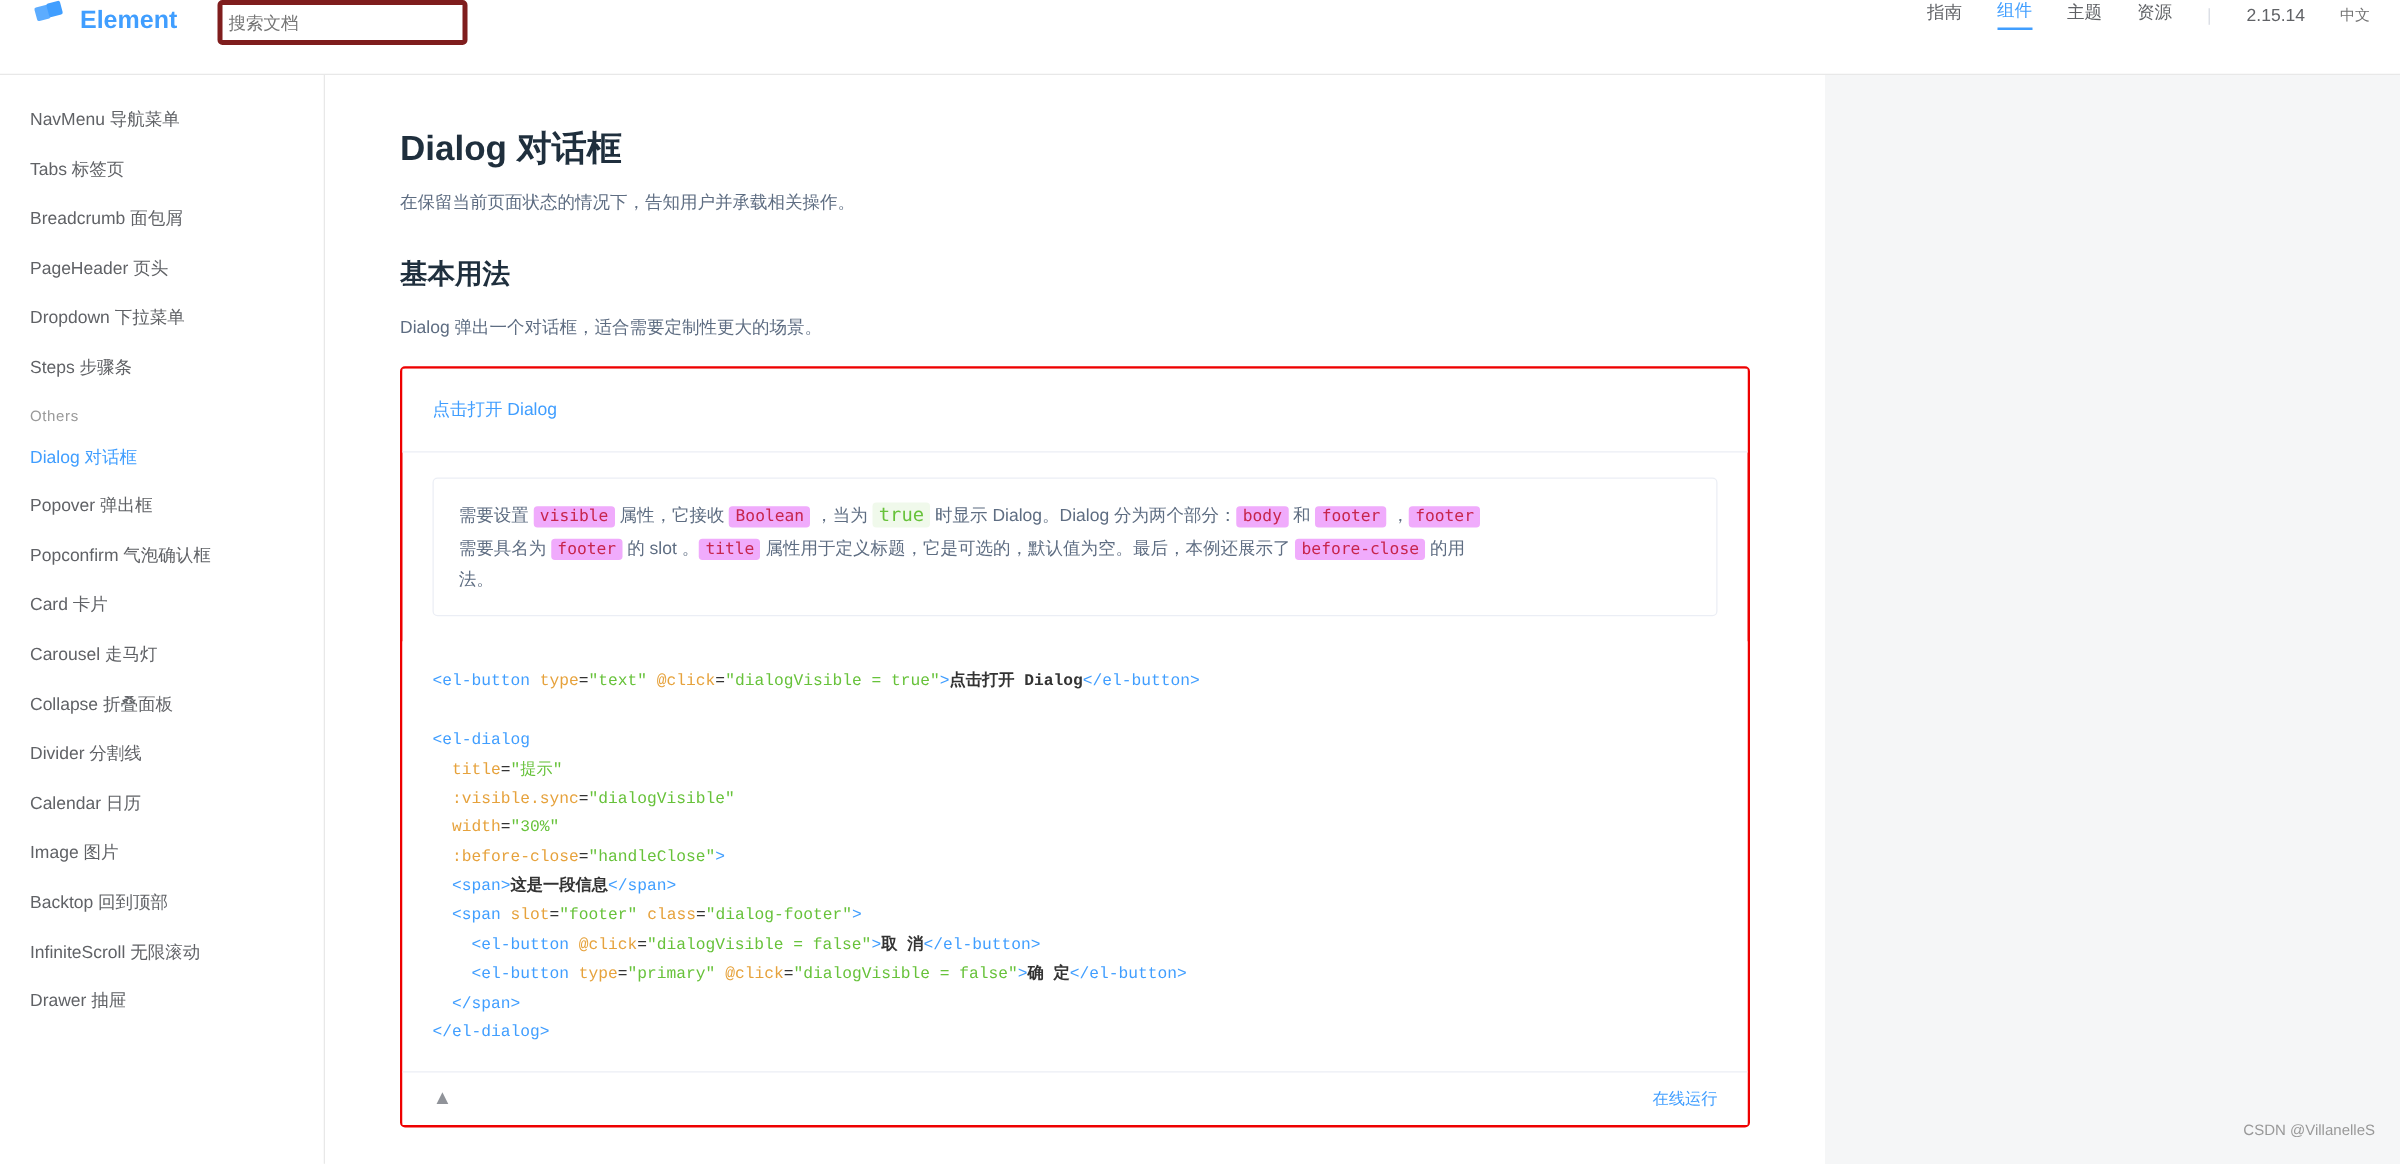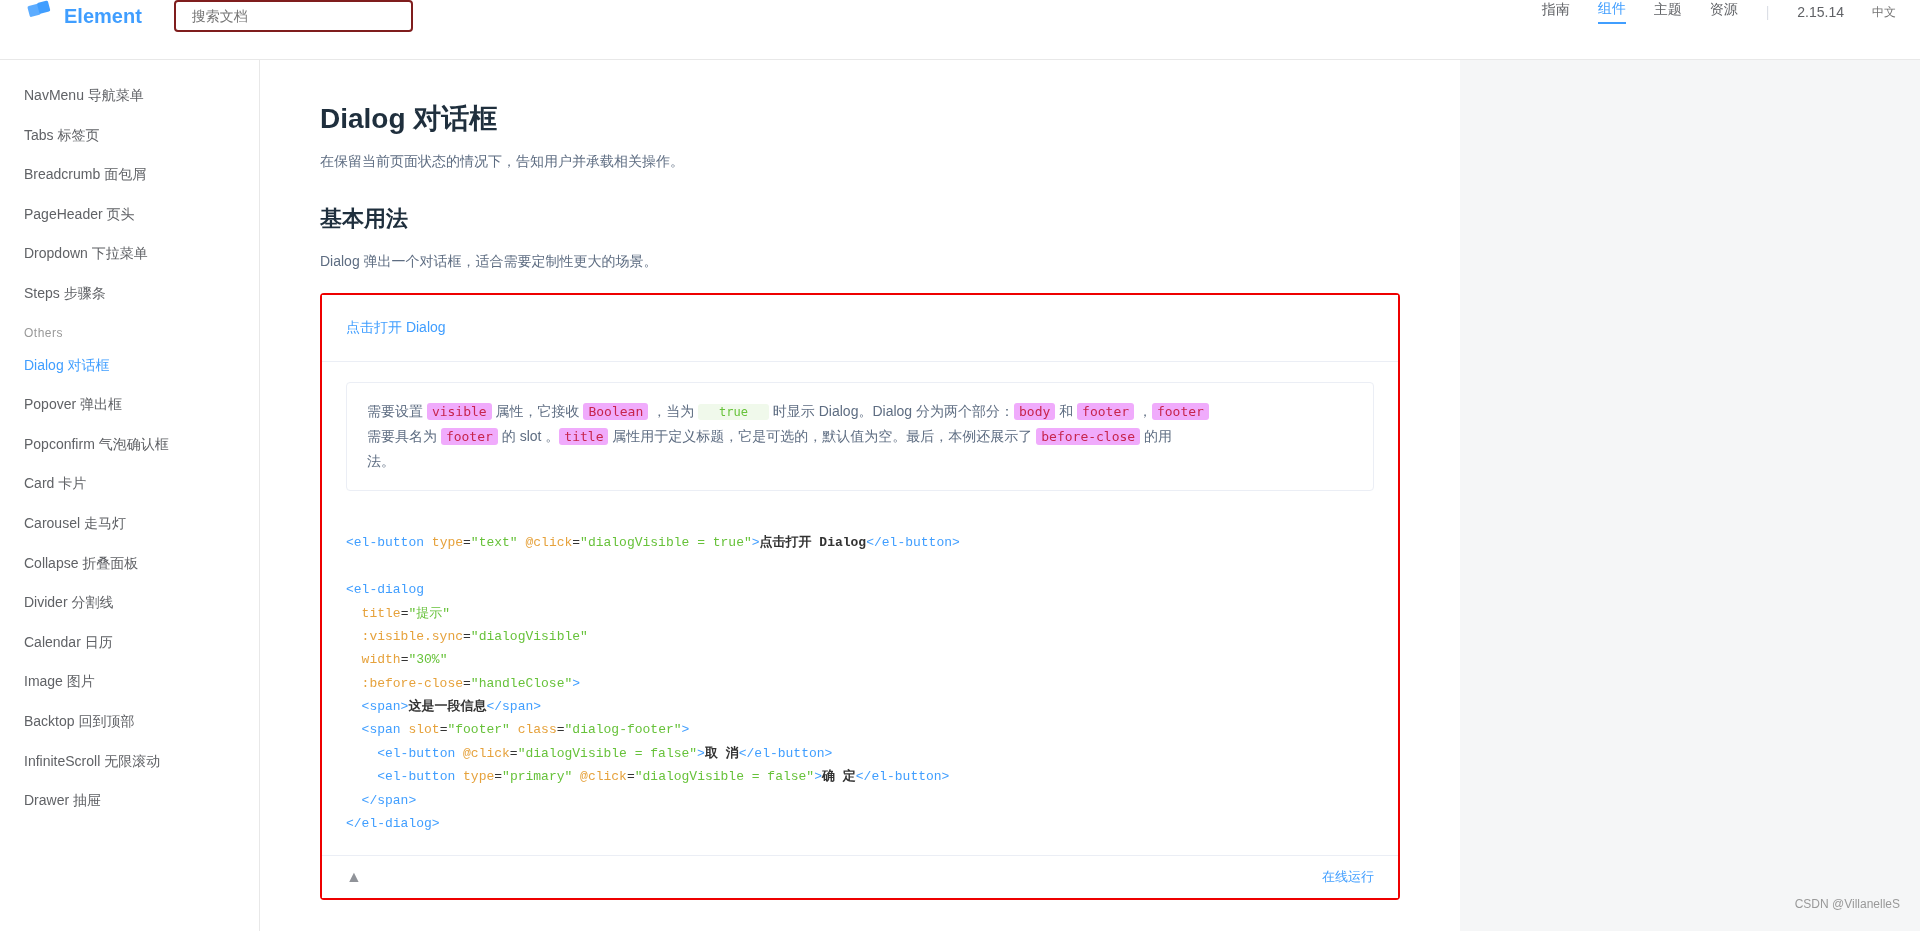--- a/index.html
+++ b/index.html
@@ -10,23 +10,23 @@
       position: fixed; top: 0; left: 0; right: 0; height: 60px;
       background: #fff; border-bottom: 1px solid #e8e8e8;
       display: flex; align-items: flex-start; padding: 0 24px;
       z-index: 100; gap: 32px;
     }
     .header-logo { display: flex; align-items: center; gap: 8px; text-decoration: none; }
     .logo-icon { width: 32px; height: 32px; }
     .logo-text { font-size: 20px; font-weight: 600; color: #409EFF; }
     .header-search {
       flex: 0 0 auto;
-      border: 2px solid #7f1d1d; border-radius: 4px;
-      padding: 6px 16px; font-size: 14px; color: #999;
-      width: 239px; outline: none;
+      border: 4px solid #7f1d1d; border-radius: 4px;
+      padding: 6px 5px; font-size: 14px; color: #999;
+      width: 200px; outline: none;
     }
     .header-nav { display: flex; align-items: center; gap: 28px; margin-left: auto; }
     .nav-item { font-size: 14px; color: #606266; cursor: pointer; text-decoration: none; padding-bottom: 4px; }
     .nav-item.active { color: #409EFF; border-bottom: 2px solid #409EFF; }
     .header-version { font-size: 14px; color: #606266; cursor: pointer; }
     .header-lang { font-size: 12px; color: #737373; cursor: pointer; }
     .header-divider { color: #dcdfe6; }
 
     
     .layout { display: flex; padding-top: 60px; min-height: 100vh; }
@@ -98,21 +98,21 @@
       background: #fff;
       font-size: 14px; color: #5e6d82; line-height: 1.8;
     }
     .code-tag {
       background: #f0abfc; border-radius: 3px;
       padding: 1px 5px; font-family: monospace; font-size: 13px;
       color: #c7254e;
     }
     .code-tag-green {
       background: #f0f9eb; border-radius: 3px;
-      padding: 1px 21px; font-family: monospace; font-size: 12px;
+      padding: 1px 5px; font-family: monospace; font-size: 15px;
       color: #67c23a;
     }
 
     
     .code-block {
       padding: 20px 24px;
       background: #fff;
       font-family: 'Courier New', Courier, monospace;
       font-size: 13px; line-height: 1.8;
       color: #333;

